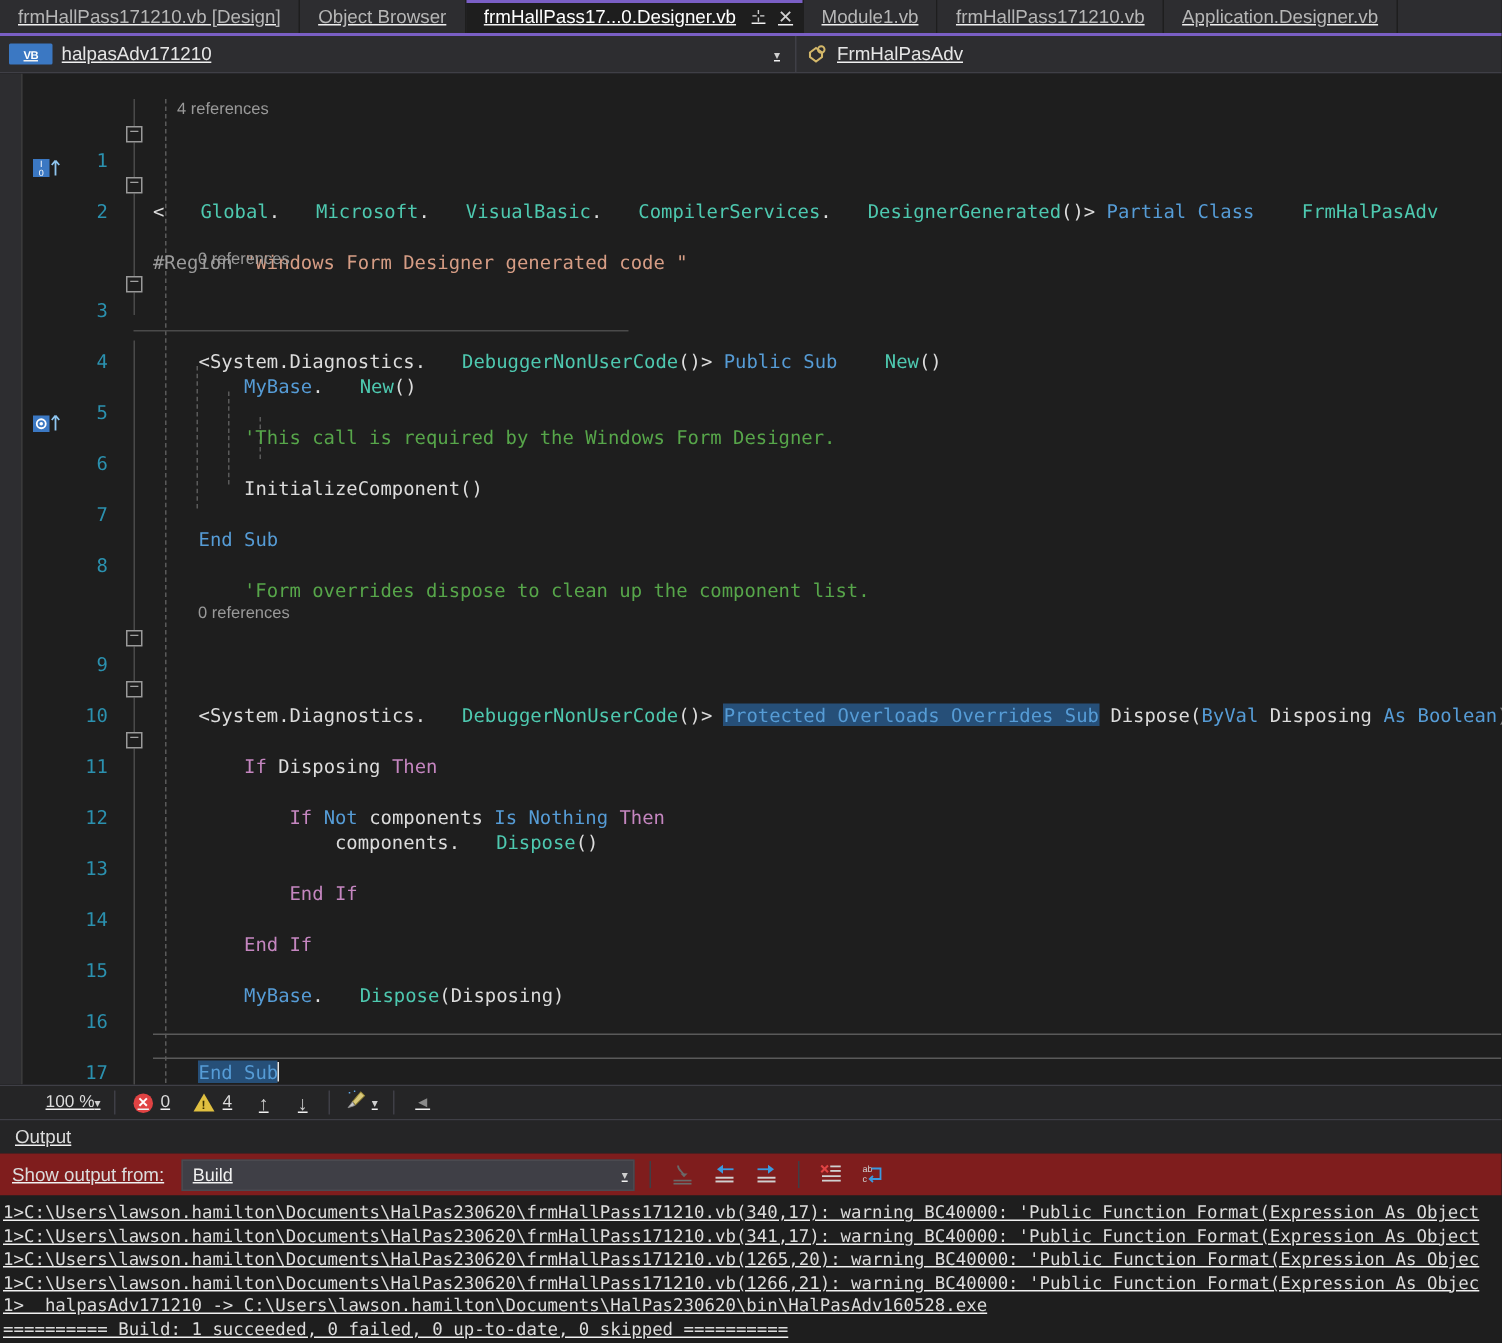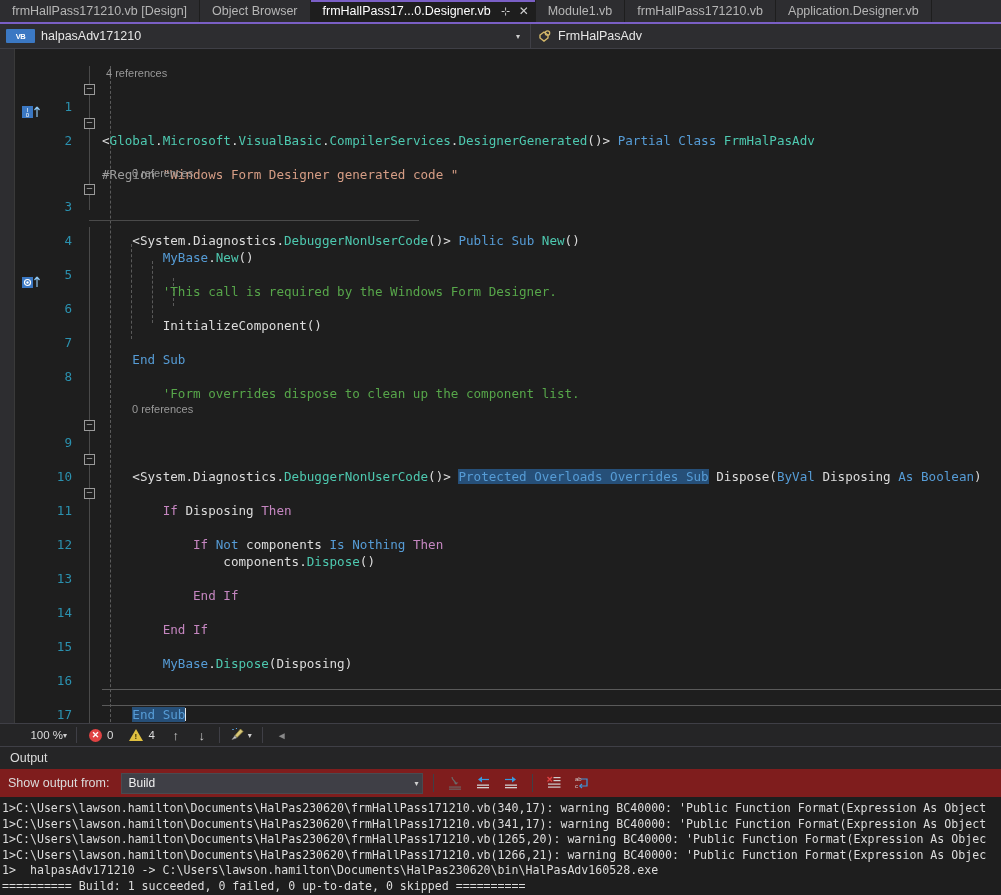--- a/index.html
+++ b/index.html
@@ -3,21 +3,21 @@
 <meta charset="utf-8">
 <style>
   html,body{margin:0;padding:0;}
   body{
     width:1001px;height:895px;overflow:hidden;
     background:#1e1e1e;
     font-family:"Liberation Sans",sans-serif;
     font-size:12px;color:#f1f1f1;
     -webkit-font-smoothing:antialiased;
   }
-  .app{width:1001px;height:895px;display:flex;flex-direction:column;position:relative;}
+  .app{width:1001px;height:895px;display:flex;flex-direction:column;position:relative;text-decoration:underline;}
 
   
   .tabbar{height:22px;background:#2d2d30;display:flex;align-items:stretch;
           border-bottom:2px solid #7a5fc5;flex:0 0 auto;}
   .tab{display:flex;align-items:center;padding:0 12px;font-size:12.5px;
        color:#b6b6b6;background:#2d2d30;border-right:1px solid #1e1e1e;
        white-space:nowrap;position:relative;}
   .tab.active{background:#1e1e1e;color:#ffffff;padding-right:4px;}
   .tab.active:before{content:"";position:absolute;left:0;right:0;top:-0px;
        height:2px;background:#7a5fc5;}
@@ -48,37 +48,37 @@
   .code-area{position:absolute;left:14px;top:0;right:0;bottom:0;
              font-family:"DejaVu Sans Mono","Liberation Mono",monospace;
              font-size:12.6px;}
 
   .row{height:17px;line-height:17px;white-space:pre;position:relative;}
   .row.lens{height:16px;line-height:16px;}
   .gutter-num{position:absolute;left:0;width:58px;text-align:right;
               color:#2b91af;font-family:"DejaVu Sans Mono",monospace;font-size:12.6px;}
   .glyph{position:absolute;left:8px;top:1px;width:28px;height:15px;}
   .codetext{position:absolute;left:88px;white-space:pre;}
-  .lenstext{position:absolute;left:92px;color:#999999;
+  .lenstext{position:absolute;left:104px;color:#999999;
             font-family:"Liberation Sans",sans-serif;font-size:11px;}
   .lenstext.i1{left:118px;}
   .fold{position:absolute;left:70px;top:3px;width:11px;height:11px;
         border:1px solid #9a9a9a;color:#c8c8c8;font-size:9px;line-height:9px;
         text-align:center;box-sizing:border-box;background:#1e1e1e;}
   .fold:before{content:"–";position:relative;top:-1px;}
 
   
   .vline{position:absolute;width:1px;background:#4a4a4a;}
   .vdash{position:absolute;width:0;border-left:1px dashed #5a5a5a;}
   .hrule{position:absolute;height:1px;background:#4a4a4a;}
 
   
   .kw{color:#569cd6;}     
   .kw2{color:#c586c0;}    
-  .typ{color:#4ec9b0;}    
+  .typ{color:#4ec9b0;padding-left:24px;}    
   .plain{color:#dcdcdc;}  
   .str{color:#d69d85;}    
   .cmt{color:#57a64a;}    
   .pre{color:#9b9b9b;margin-top:48px;}    
   .op{color:#dcdcdc;}
   .sel{background:#264f78;}
   .curline{position:absolute;left:88px;right:0;height:17px;
            border-top:1px solid #5a5a5a;border-bottom:1px solid #5a5a5a;
            box-sizing:border-box;}
   .caret{display:inline-block;width:1px;height:13px;background:#e8e8e8;

